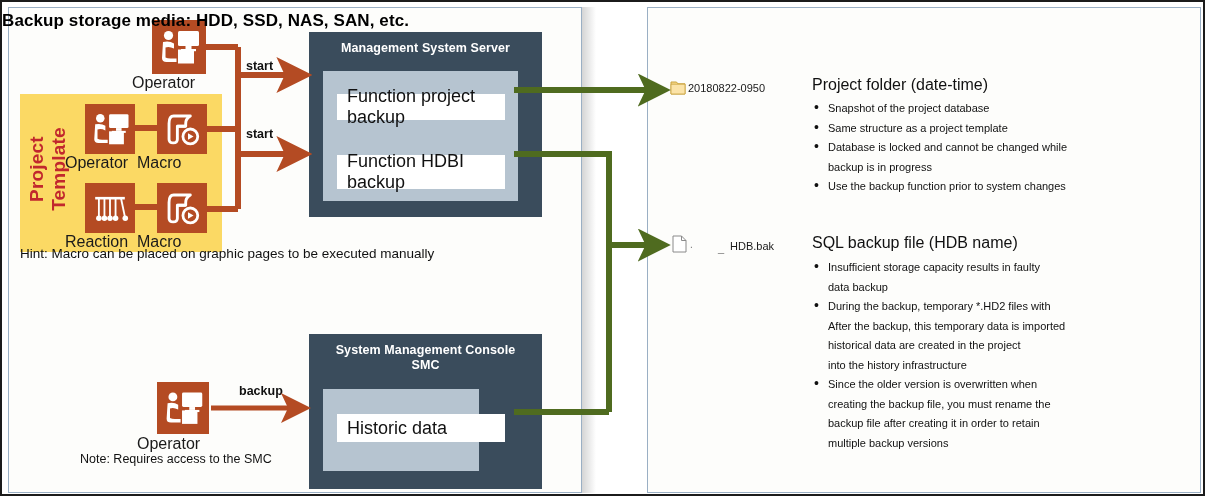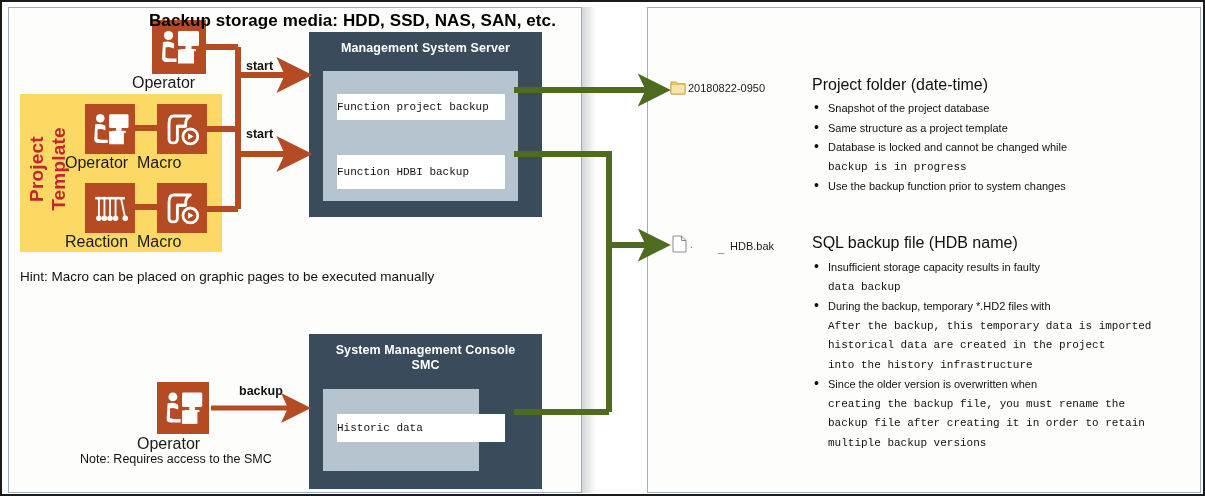--- a/index.html
+++ b/index.html
@@ -60,26 +60,26 @@
     letter-spacing: .1px;
   }
   .server-inner {
     position: absolute;
     left: 14px;
     background: #b6c4d0;
   }
   .fn-box {
     position: absolute;
     background: #ffffff;
-    font-size: 11px;
+    font-size: 18px;
     color: #111111;
     display: flex;
     align-items: center;
+    padding-left: 10px;
     box-sizing: border-box;
-    font-family: Liberation Mono, monospace;
   }
 
   #mss-box        { left: 307px; top: 18px;  width: 233px; height: 185px; }
   #mss-inner      { top: 39px;   width: 195px; height: 130px; }
   #fn-project     { left: 14px;  top: 23px;  width: 168px; height: 26px; }
   #fn-hdbi        { left: 14px;  top: 84px;  width: 168px; height: 34px; }
 
   #smc-box        { left: 307px; top: 320px; width: 233px; height: 155px; }
   #smc-inner      { top: 55px;   width: 156px; height: 82px; }
   #fn-historic    { left: 14px;  top: 25px;  width: 168px; height: 28px; }
@@ -142,21 +142,21 @@
     background: #b44b23;
   }
 
   
   .free-text {
     position: absolute;
     font-size: 13.5px;
     color: #111111;
     white-space: nowrap;
   }
-  #hint-text { left: 18px;  top: 267px; }
+  #hint-text { left: 18px;  top: 244px; }
   #note-text { left: 78px;  top: 450px; font-size: 12.5px; }
 
   .edge-label {
     position: absolute;
     font-size: 12.5px;
     font-weight: bold;
     color: #111111;
     white-space: nowrap;
   }
   #start1-label { left: 244px; top: 57px; }
@@ -171,21 +171,21 @@
     height: 496px;
     pointer-events: none;
   }
 
   
   #right-title {
     position: absolute;
     left: 0;
     top: 9px;
     width: 554px;
-    text-align: right;
+    text-align: left;
     font-size: 17px;
     font-weight: bold;
     color: #000000;
     letter-spacing: .1px;
   }
   .entry-icon-label {
     position: absolute;
     font-size: 11px;
     color: #1a1a1a;
     white-space: nowrap;
@@ -211,21 +211,21 @@
     padding-left: 16px;
     margin-bottom: 0;
   }
   .bullets li.has-bullet::before {
     content: "\2022";
     position: absolute;
     left: 2px;
     top: -1px;
     font-size: 14px;
   }
-  .bullets li.cont { padding-left: 16px; font-family: Liberation Mono, monospace; }
+  .bullets li.cont { padding-left: 16px; }
 
   #entry1-icon-label { left: 686px; top: 80px; }
   #entry1-heading    { left: 810px; top: 74px; }
   #entry1-bullets    { left: 810px; top: 97px; width: 370px; }
 
   #entry2-icon-label { left: 728px; top: 238px; }
   #entry2-heading    { left: 810px; top: 232px; }
   #entry2-bullets    { left: 810px; top: 256px; width: 372px; }
 
   .file-glyph { position: absolute; }

